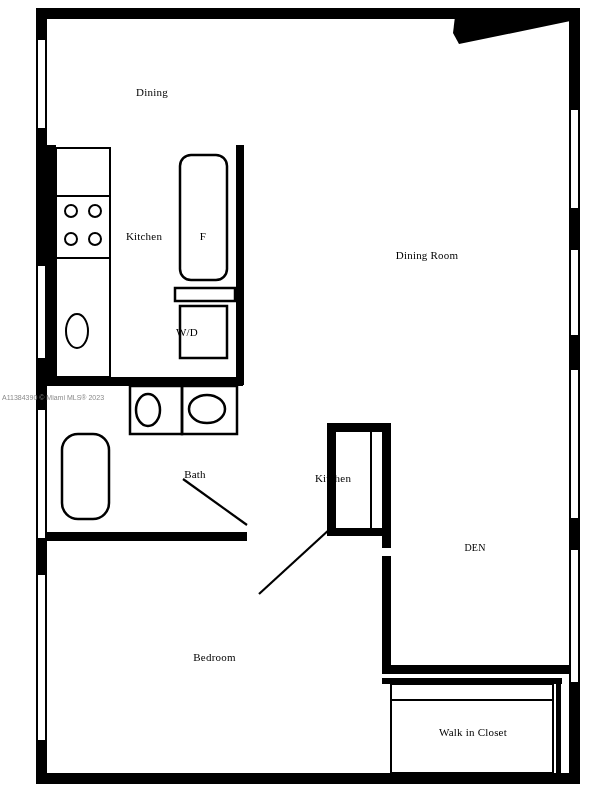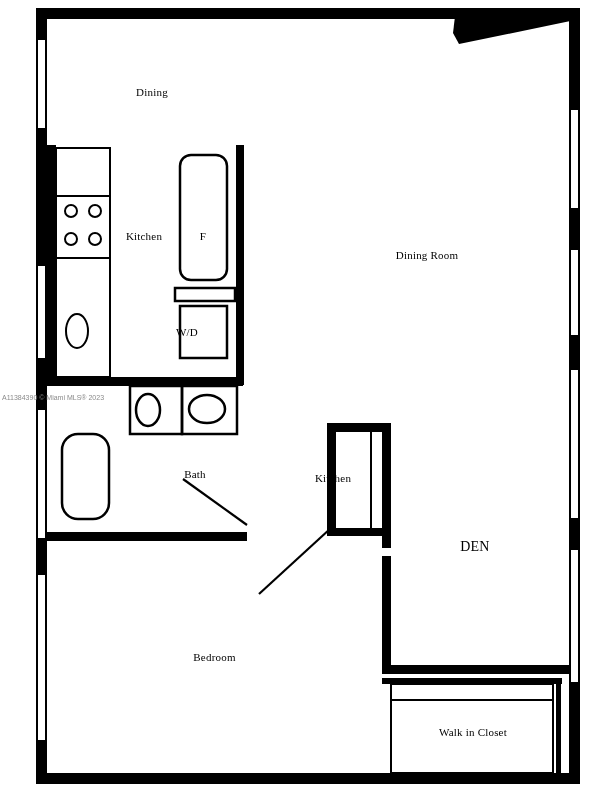--- a/index.html
+++ b/index.html
@@ -24,21 +24,21 @@
   .room-label {
     position: absolute;
     font-family: Liberation Serif, serif;
     font-size: 11px;
     color: #000000;
     white-space: nowrap;
     transform: translate(-50%, -50%);
     letter-spacing: 0.2px;
   }
   .room-label.small {
-    font-size: 14px;
+    font-size: 10px;
   }
   .watermark {
     position: absolute;
     font-family: "Liberation Sans", sans-serif;
     font-size: 7px;
     color: #8a8a8a;
     white-space: nowrap;
     transform: translate(0, -50%);
   }
 </style>

